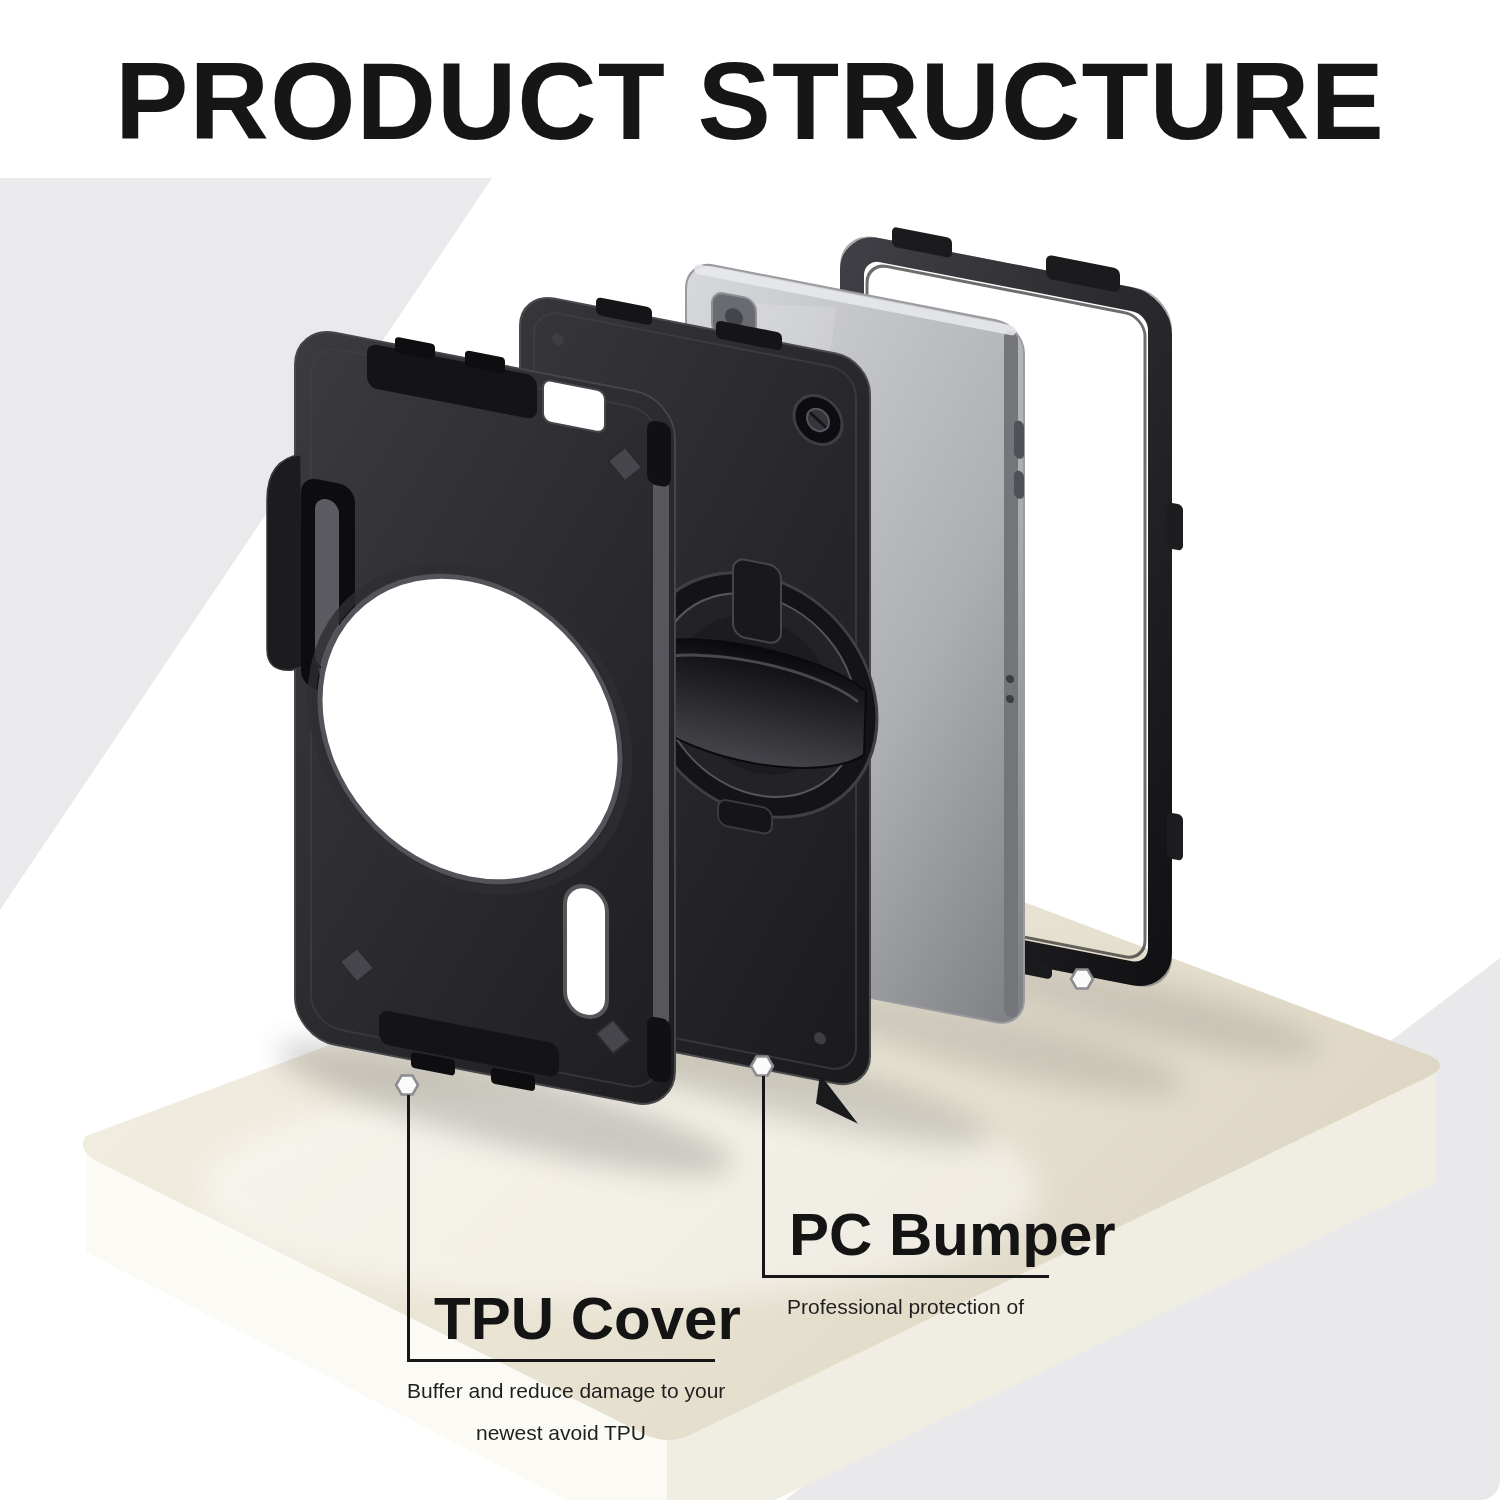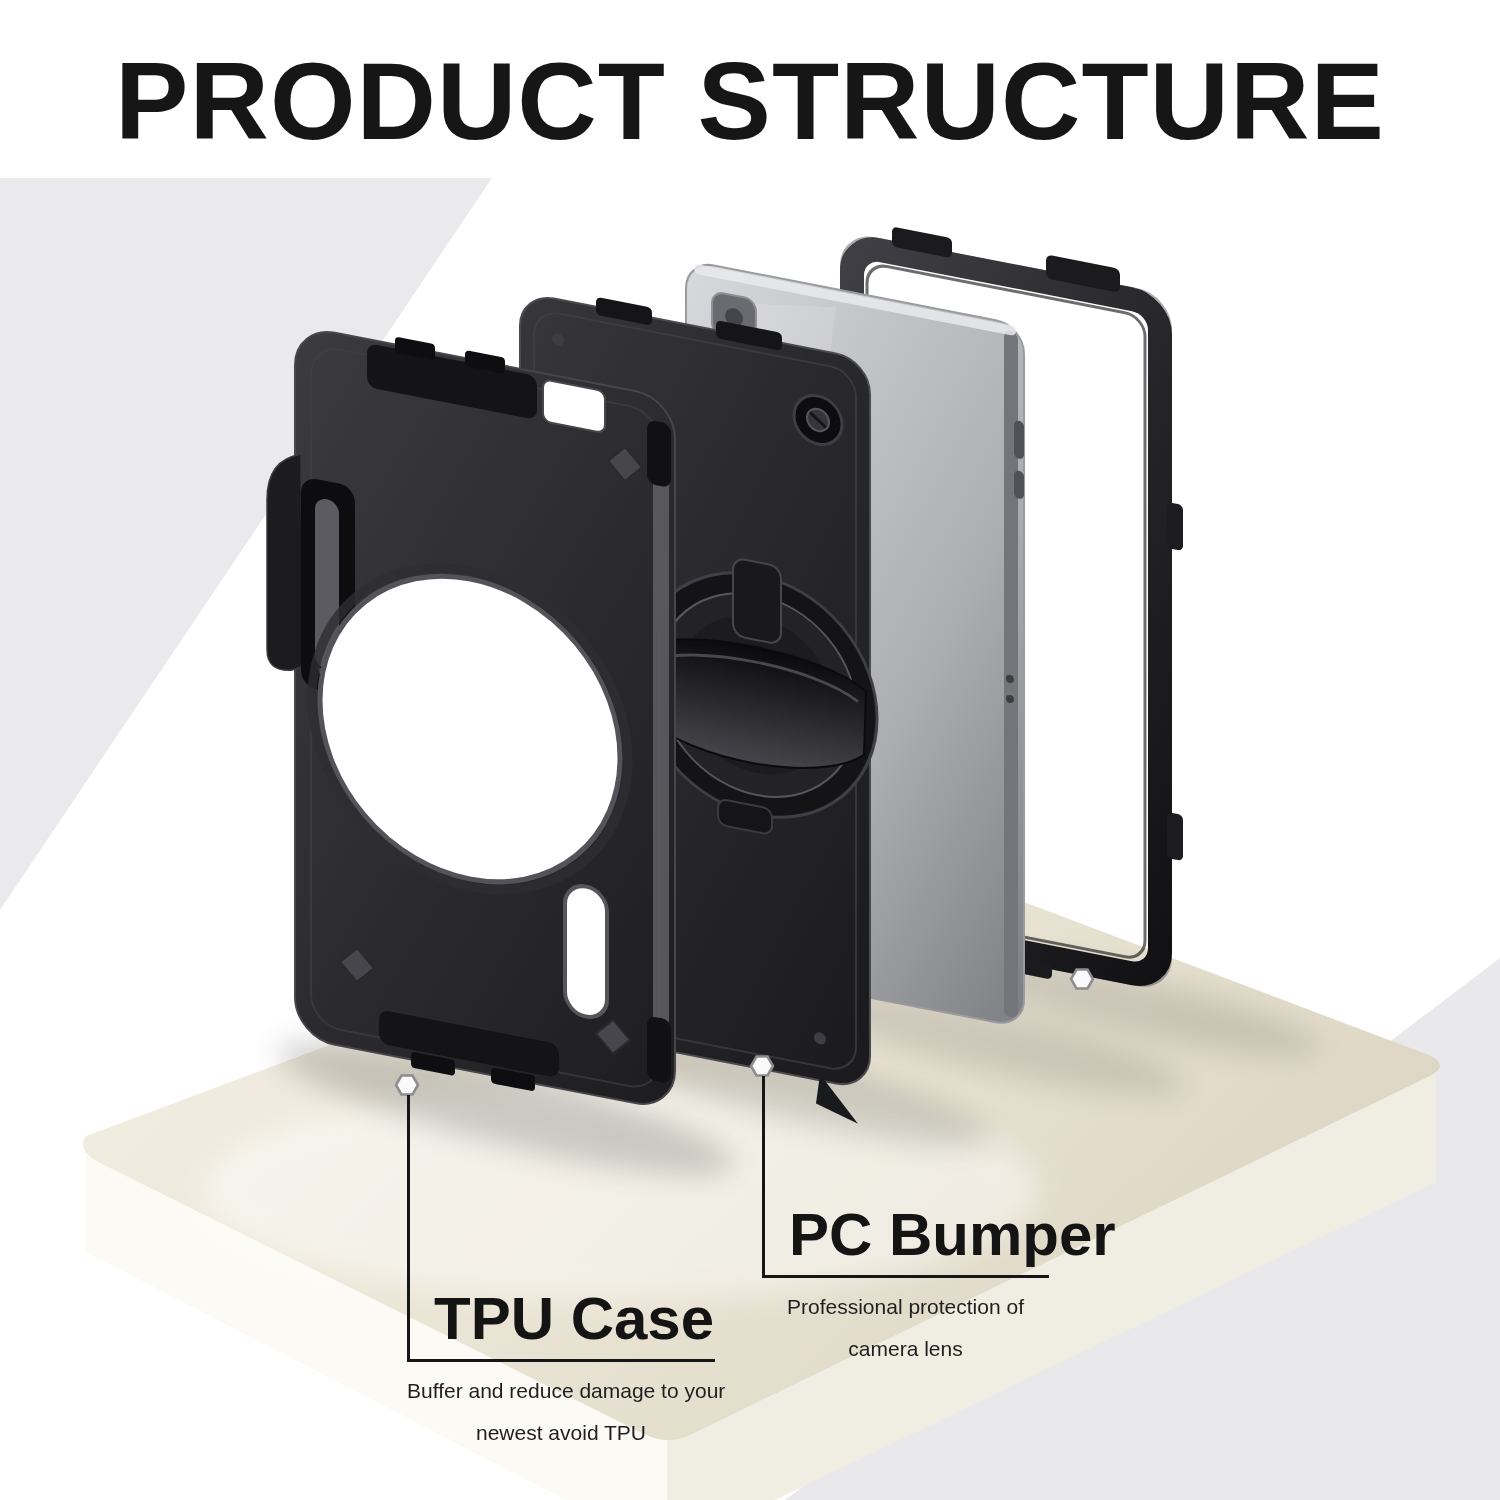--- a/index.html
+++ b/index.html
@@ -1,18 +1,19 @@
 <!DOCTYPE html>
 <html><head>
 <meta charset="utf-8">
 <style>
   html,body{margin:0;padding:0;background:#ffffff;}
   .canvas{
     position:relative;width:1500px;height:1500px;overflow:hidden;background:#ffffff;
     font-family:"Liberation Sans",sans-serif;
+    border-radius:20px;
   }
   .scene{position:absolute;left:0;top:0;width:1500px;height:1500px;}
   .page-title{
     position:absolute;left:0;right:0;top:40px;margin:0;text-align:center;
     font-size:110px;font-weight:700;letter-spacing:1px;color:#161616;line-height:1.1;
   }
   .callout{position:absolute;}
   .callout .stem{
     position:relative;
     border-left:3px solid #161616;
@@ -183,32 +184,31 @@
     </g>
     <g transform="translate(1082,979)">
       <polygon points="11,0 5.5,9.5 -5.5,9.5 -11,0 -5.5,-9.5 5.5,-9.5" fill="#fafafa" stroke="#8c8c90" stroke-width="2.5"></polygon>
     </g>
   </svg>
 
   <h1 class="page-title">PRODUCT STRUCTURE</h1>
 
   <div class="callout callout-tpu">
     <div class="stem">
-      <div class="label">TPU Case</div>
+      <div class="label">TPU Cover</div>
     </div>
     <div class="desc">
       <div>Buffer and reduce damage to your</div>
       <div>newest  avoid TPU</div>
     </div>
   </div>
 
   <div class="callout callout-cover">
     <div class="stem">
       <div class="label">PC Bumper</div>
     </div>
     <div class="desc">
       <div>Professional protection of</div>
-      <div>camera lens</div>
     </div>
   </div>
 
 
 </div>
 
 </body></html>

